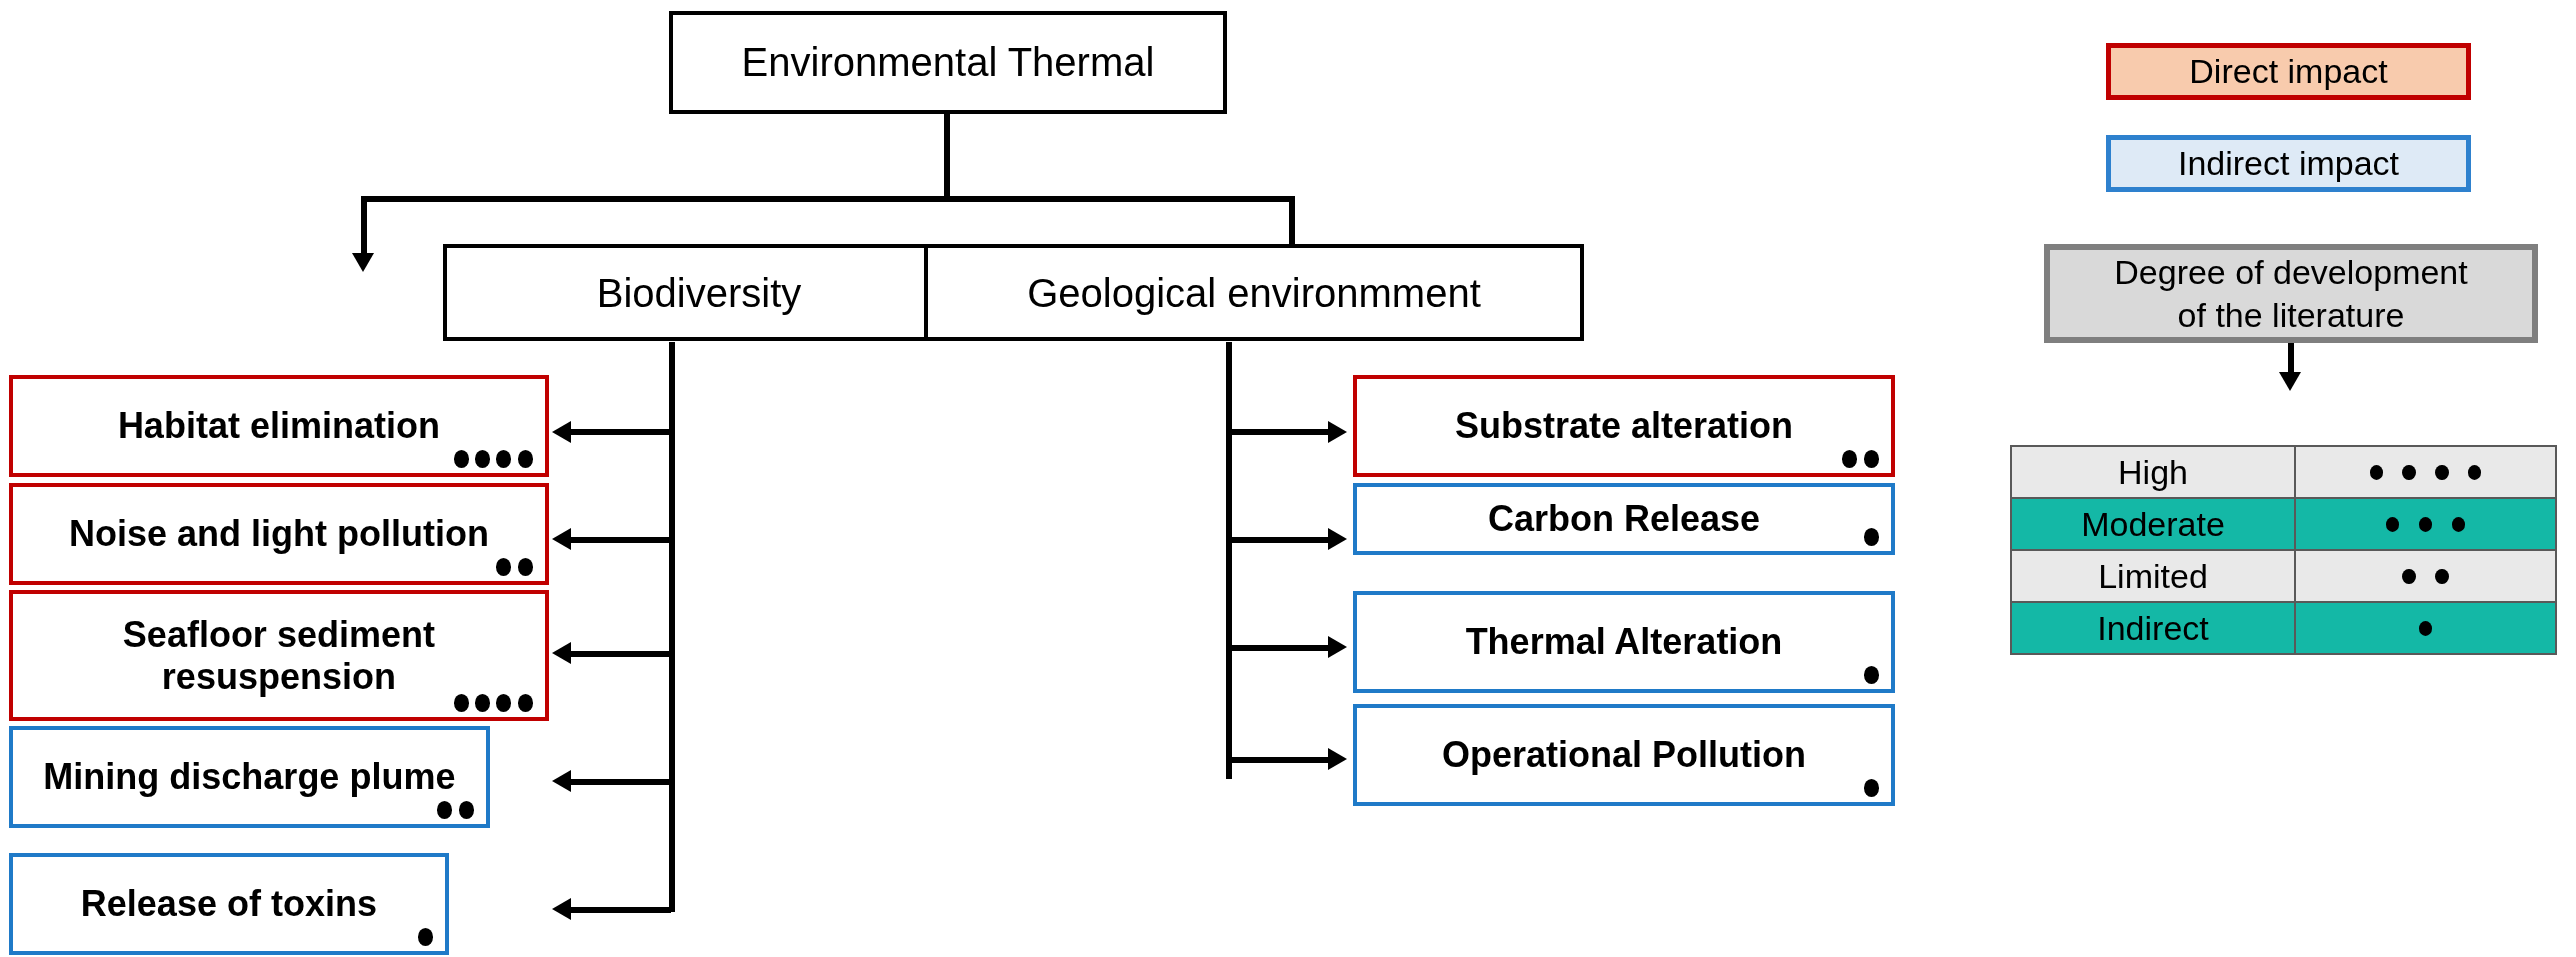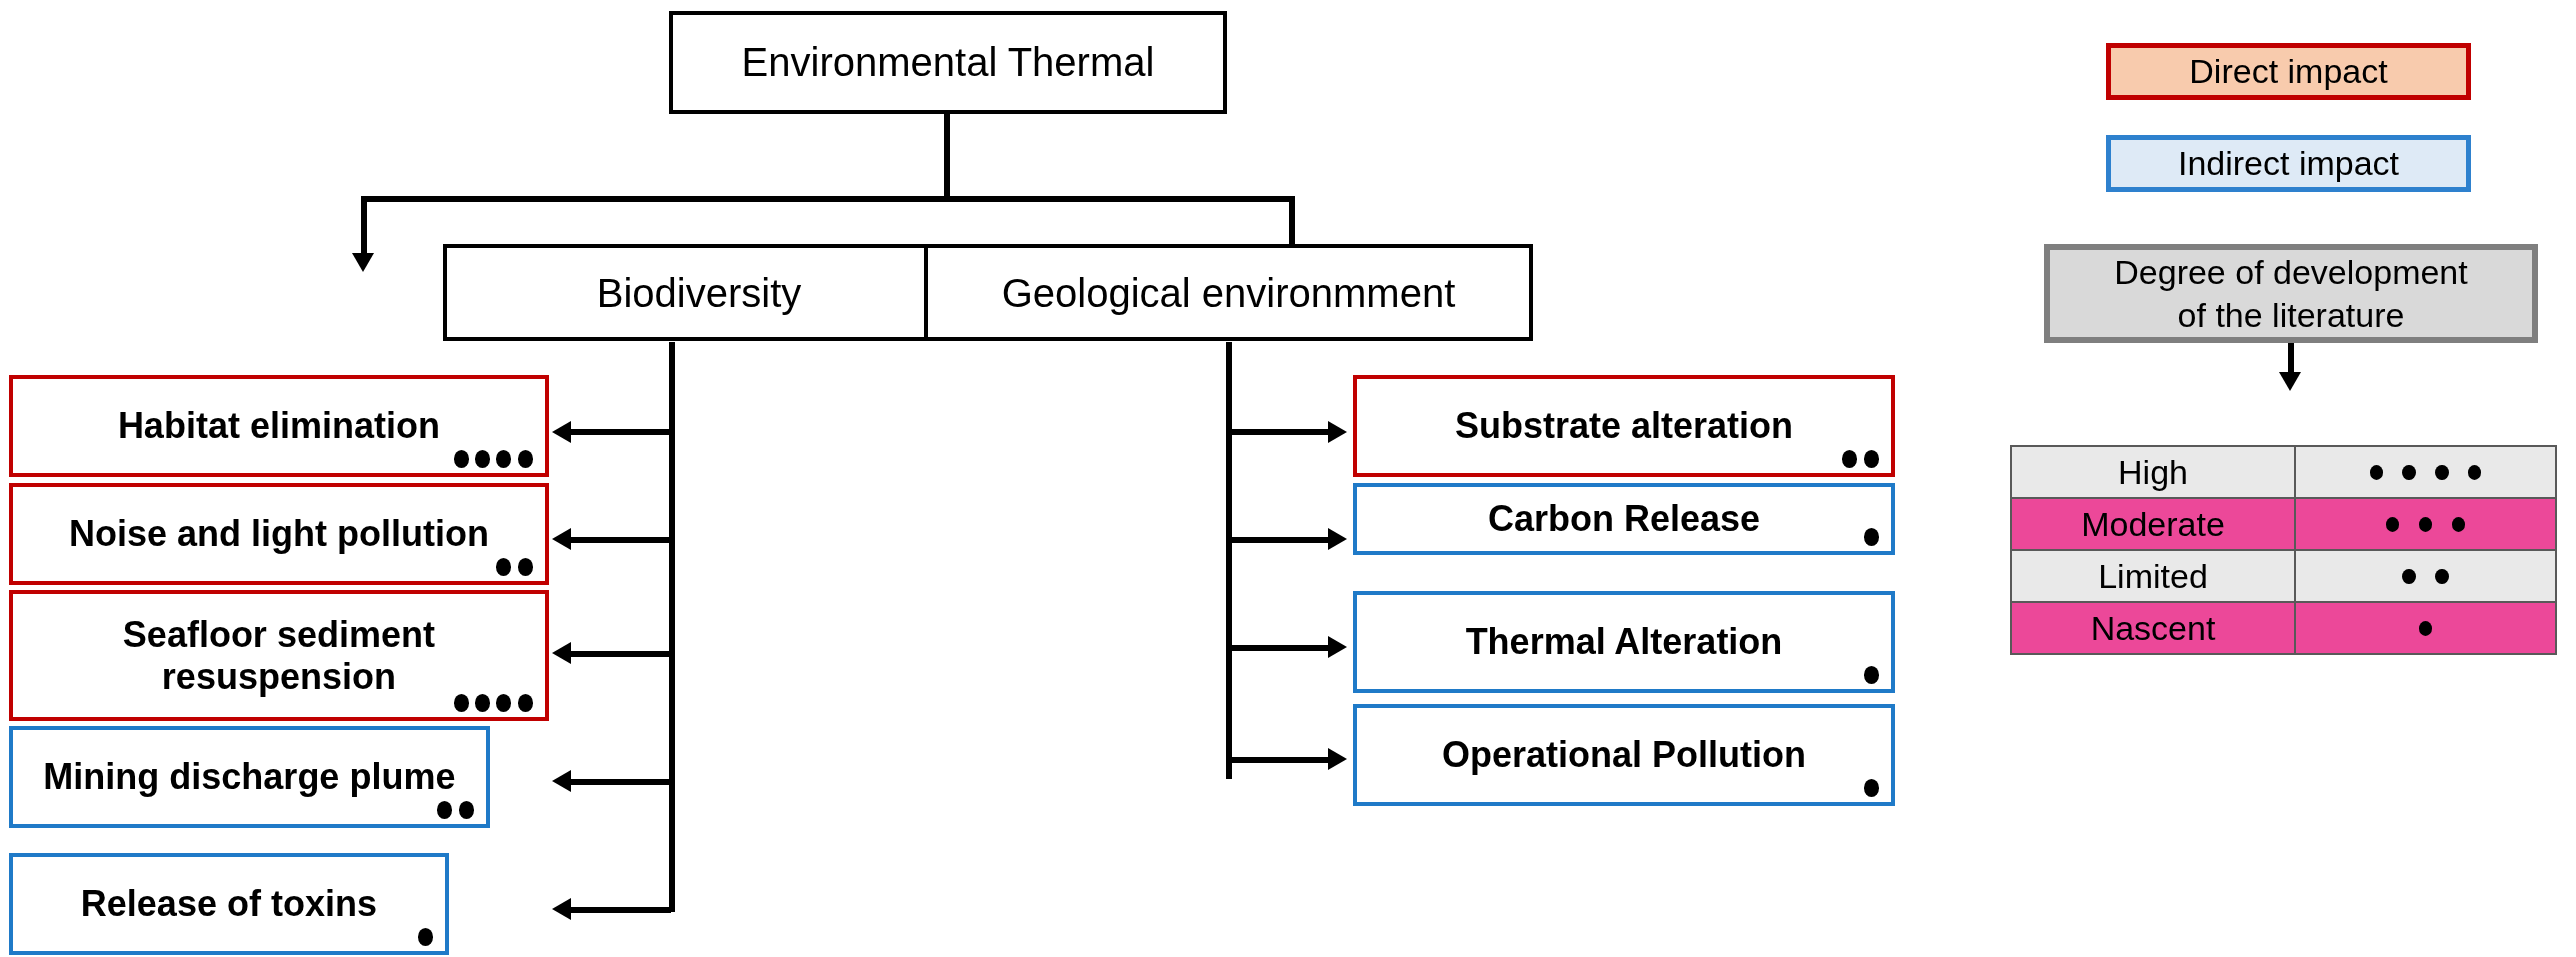--- a/index.html
+++ b/index.html
@@ -146,21 +146,21 @@
   .degree-table td {
     border: 2.7px solid #595959;
     text-align: center;
     vertical-align: middle;
     padding: 0;
     height: 50px;
   }
   .degree-table td.name-cell { width: 282px; }
   .degree-table td.dots-cell { width: 259px; }
   .degree-table tr.light td { background: #E9E9E9; }
-  .degree-table tr.dark  td { background: #ec4899; margin-left: 35px; }
+  .degree-table tr.dark  td { background: #14b8a6; margin-left: 35px; }
   .cell-dots {
     display: flex;
     justify-content: center;
     align-items: center;
     gap: 19.5px;
   }
   .cell-dots .dot { width: 13.3px; height: 15px; }
 </style>
 </head>
 <body>
@@ -178,21 +178,21 @@
   <div class="vline" style="left:361px; top:196px; height:66px;"></div>
   <div class="arrow-down" style="left:352px; top:253px;"></div>
 
   <div class="vline" style="left:1289px; top:196px; height:66px;"></div>
   <div class="arrow-down" style="left:1280px; top:253px;"></div>
 
   <div class="node level2-node" style="left:443px; top:244px; width:512px; height:97px;">
     <span class="label">Biodiversity</span>
   </div>
 
-  <div class="node level2-node" style="left:924px; top:244px; width:609px; height:97px;">
+  <div class="node level2-node" style="left:924px; top:244px; width:660px; height:97px;">
     <span class="label">Geological environmment</span>
   </div>
 
   <div class="vline" style="left:669px; top:342px; height:570px;"></div>
 
   <div class="hline" style="left:571px; top:429px; width:100px;"></div>
   <div class="arrow-left" style="left:552px; top:421px;"></div>
 
   <div class="hline" style="left:571px; top:537px; width:100px;"></div>
   <div class="arrow-left" style="left:552px; top:528px;"></div>
@@ -335,21 +335,21 @@
       <tr class="light">
         <td class="name-cell">Limited</td>
         <td class="dots-cell">
           <span class="cell-dots">
               <span class="dot"></span>
               <span class="dot"></span>
             </span>
         </td>
       </tr>
       <tr class="dark">
-        <td class="name-cell">Nascent</td>
+        <td class="name-cell">Indirect</td>
         <td class="dots-cell">
           <span class="cell-dots">
               <span class="dot"></span>
             </span>
         </td>
       </tr>
     </tbody>
   </table>
 
 </div>

